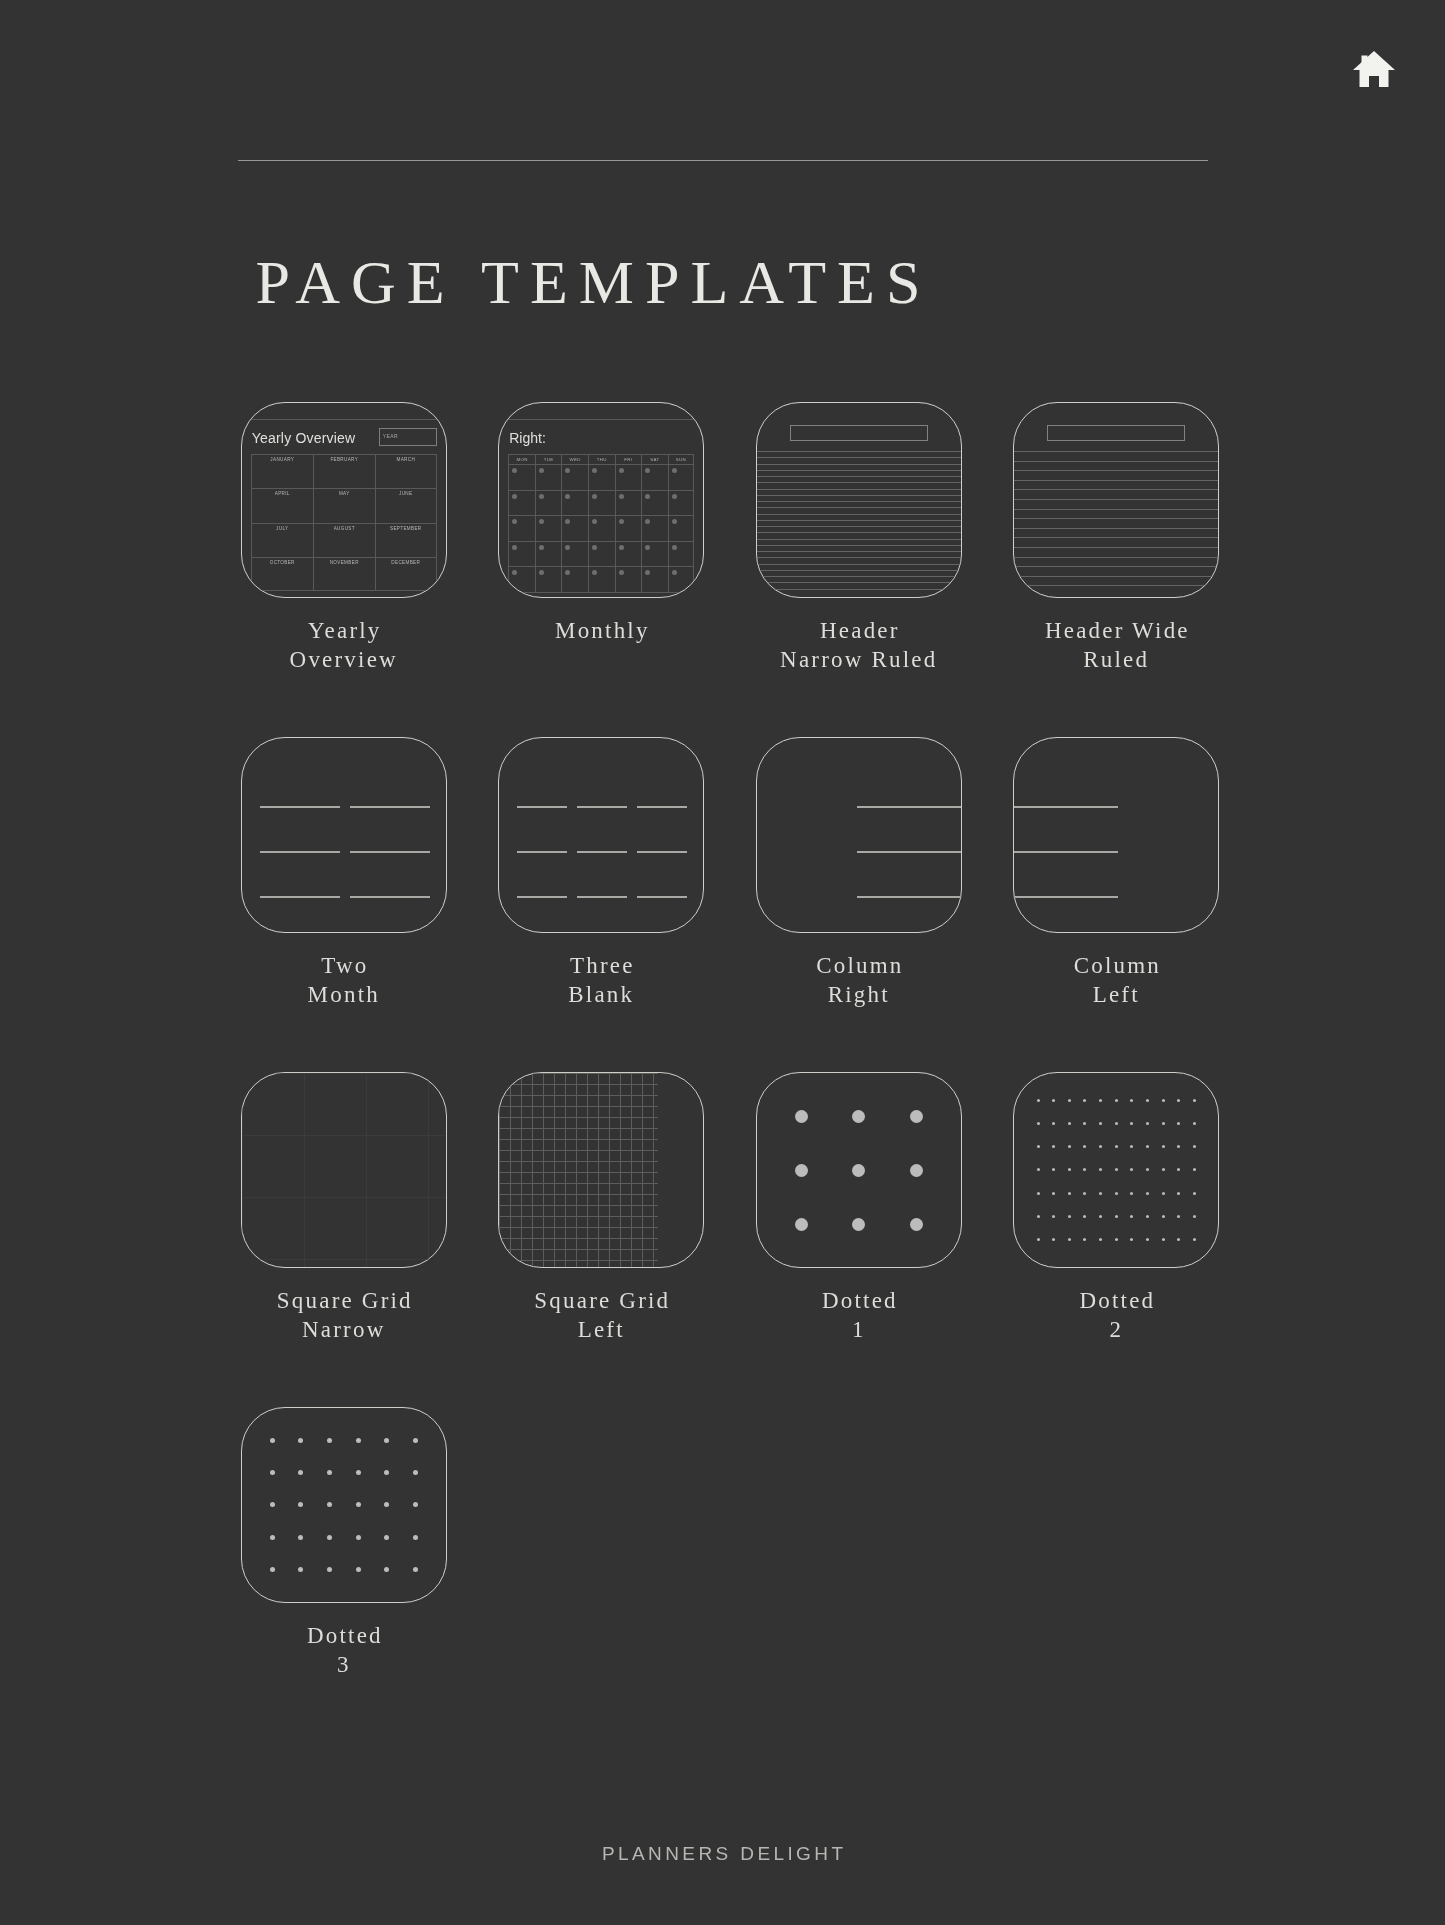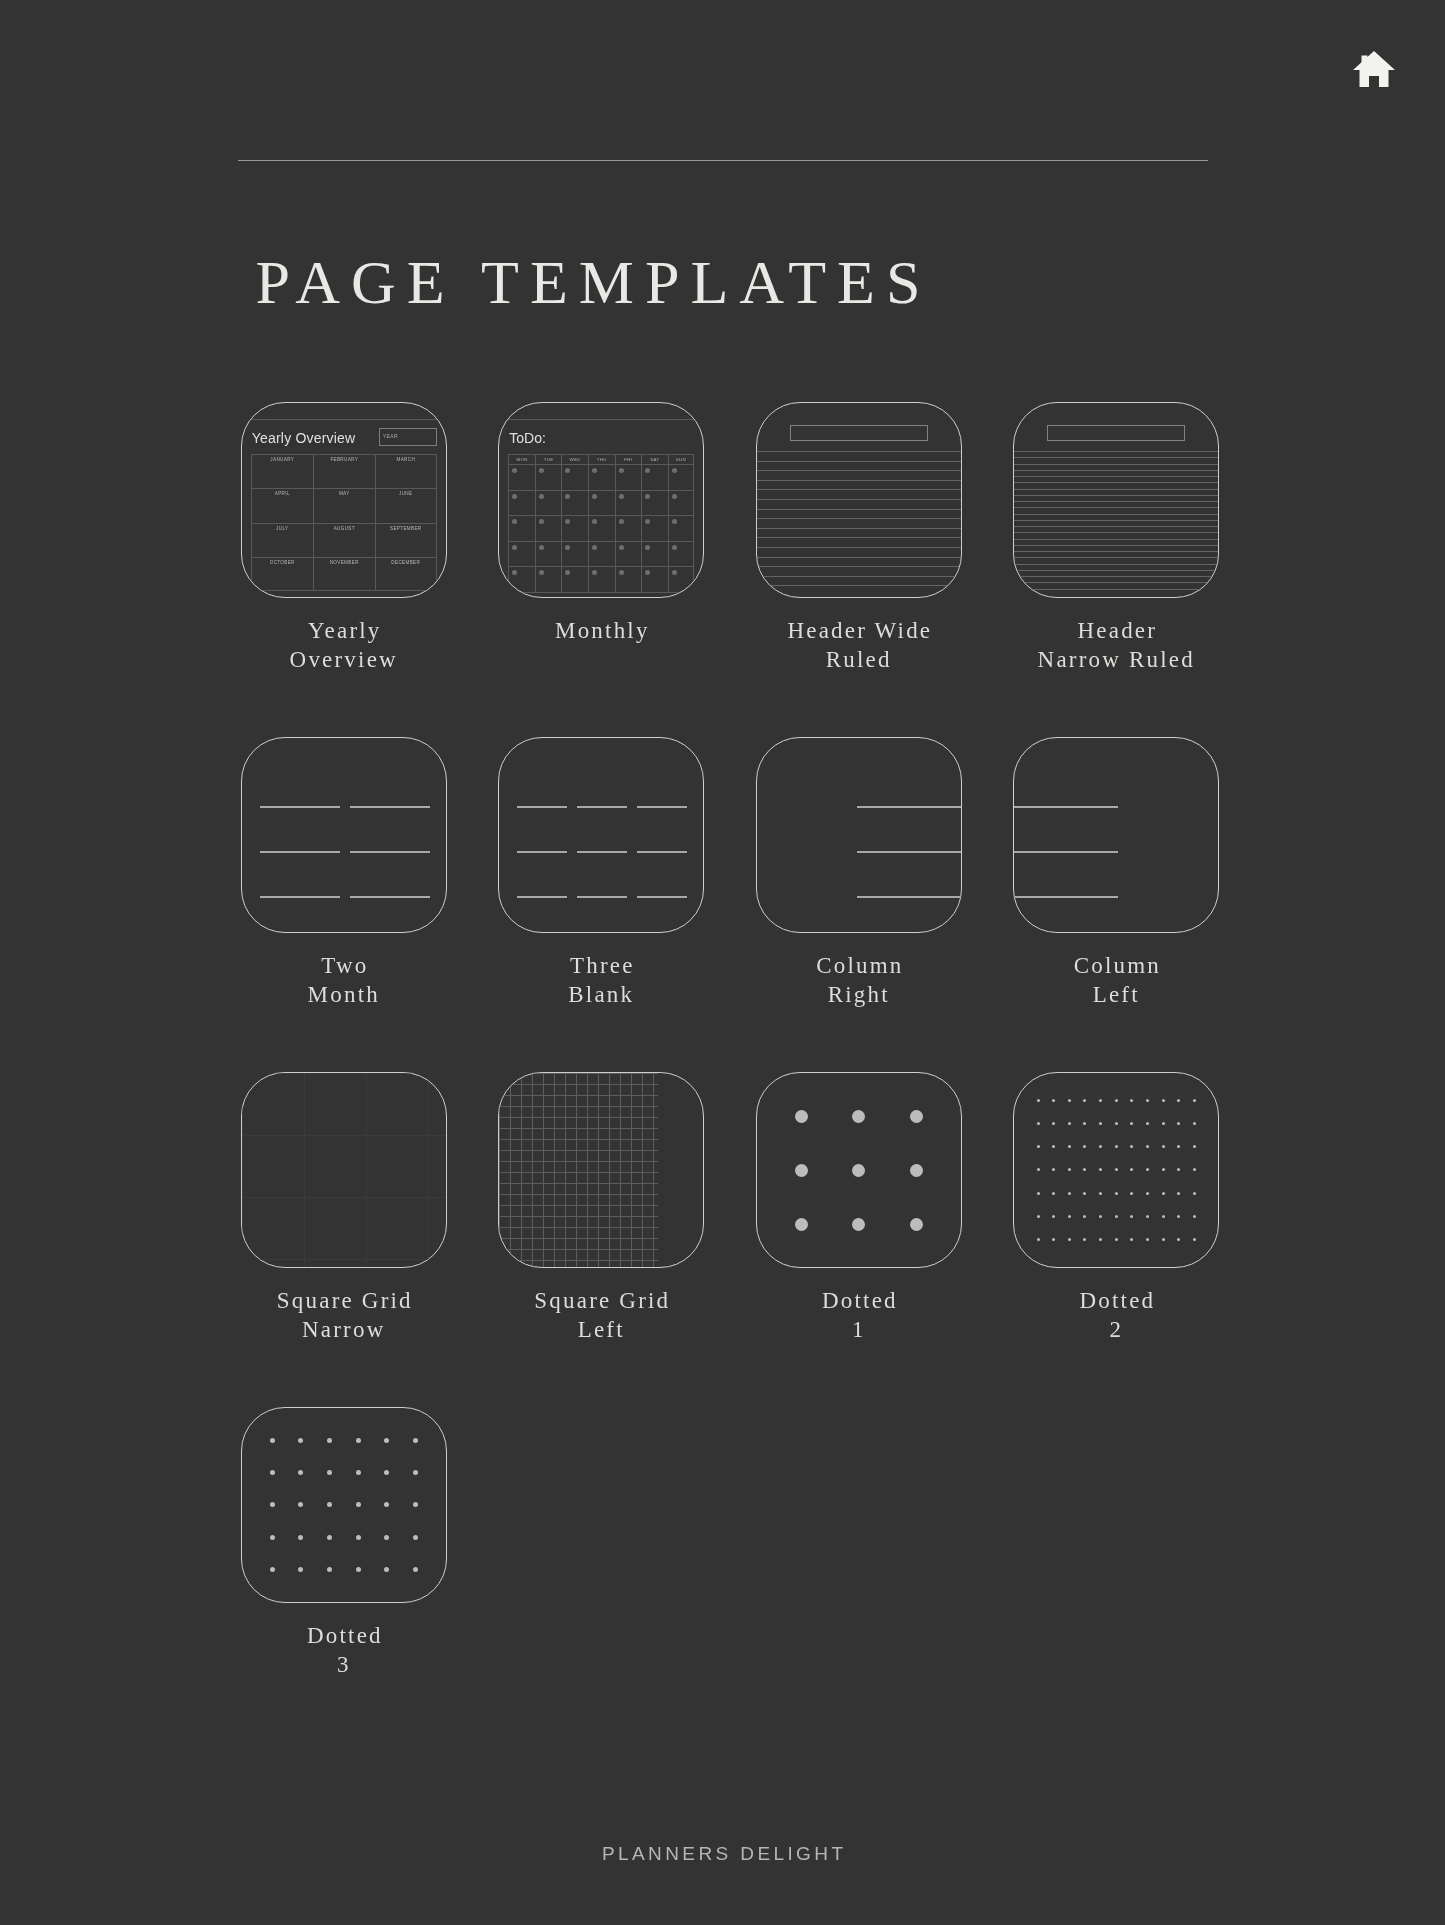--- a/index.html
+++ b/index.html
@@ -250,21 +250,21 @@
               <span>DECEMBER</span>
             </div>
           </div>
         </div>
         <div class="thumb-label">Yearly
 Overview</div>
       </div>
       <div class="cell">
         <div class="thumb">
           <div class="hline" style="left: 0px; right: 0px; top: 16px; background: rgb(89, 89, 90);"></div>
-          <div class="mo-title">ToDo:</div>
+          <div class="mo-title">Right:</div>
           <div class="mo-table">
             <div class="mo-head">
               <div>MON</div>
               <div>TUE</div>
               <div>WED</div>
               <div>THU</div>
               <div>FRI</div>
               <div>SAT</div>
               <div>SUN</div>
             </div>
@@ -301,42 +301,20 @@
               <div></div>
               <div></div>
               <div></div>
               <div></div>
               <div></div>
               <div></div>
             </div>
           </div>
         </div>
         <div class="thumb-label">Monthly</div>
-      </div>
-      <div class="cell">
-        <div class="thumb">
-          <div class="hdr-box"></div>
-          <div class="hline" style="left: 0px; right: 0px; width: auto; top: 48px; background: rgb(100, 100, 99);"></div>
-          <div class="hline" style="left: 0px; right: 0px; width: auto; top: 57.6px; background: rgb(100, 100, 99);"></div>
-          <div class="hline" style="left: 0px; right: 0px; width: auto; top: 67.2px; background: rgb(100, 100, 99);"></div>
-          <div class="hline" style="left: 0px; right: 0px; width: auto; top: 76.8px; background: rgb(100, 100, 99);"></div>
-          <div class="hline" style="left: 0px; right: 0px; width: auto; top: 86.4px; background: rgb(100, 100, 99);"></div>
-          <div class="hline" style="left: 0px; right: 0px; width: auto; top: 96px; background: rgb(100, 100, 99);"></div>
-          <div class="hline" style="left: 0px; right: 0px; width: auto; top: 105.6px; background: rgb(100, 100, 99);"></div>
-          <div class="hline" style="left: 0px; right: 0px; width: auto; top: 115.2px; background: rgb(100, 100, 99);"></div>
-          <div class="hline" style="left: 0px; right: 0px; width: auto; top: 124.8px; background: rgb(100, 100, 99);"></div>
-          <div class="hline" style="left: 0px; right: 0px; width: auto; top: 134.4px; background: rgb(100, 100, 99);"></div>
-          <div class="hline" style="left: 0px; right: 0px; width: auto; top: 144px; background: rgb(100, 100, 99);"></div>
-          <div class="hline" style="left: 0px; right: 0px; width: auto; top: 153.6px; background: rgb(100, 100, 99);"></div>
-          <div class="hline" style="left: 0px; right: 0px; width: auto; top: 163.2px; background: rgb(100, 100, 99);"></div>
-          <div class="hline" style="left: 0px; right: 0px; width: auto; top: 172.8px; background: rgb(100, 100, 99);"></div>
-          <div class="hline" style="left: 0px; right: 0px; width: auto; top: 182.4px; background: rgb(100, 100, 99);"></div>
-        </div>
-        <div class="thumb-label">Header Wide
-Ruled</div>
       </div>
       <div class="cell">
         <div class="thumb">
           <div class="hdr-box"></div>
           <div class="hline" style="left: 0px; right: 0px; width: auto; top: 48px; background: rgb(100, 100, 99);"></div>
           <div class="hline" style="left: 0px; right: 0px; width: auto; top: 54.2609px; background: rgb(100, 100, 99);"></div>
           <div class="hline" style="left: 0px; right: 0px; width: auto; top: 60.5217px; background: rgb(100, 100, 99);"></div>
           <div class="hline" style="left: 0px; right: 0px; width: auto; top: 66.7826px; background: rgb(100, 100, 99);"></div>
           <div class="hline" style="left: 0px; right: 0px; width: auto; top: 73.0435px; background: rgb(100, 100, 99);"></div>
           <div class="hline" style="left: 0px; right: 0px; width: auto; top: 79.3043px; background: rgb(100, 100, 99);"></div>
@@ -356,20 +334,42 @@
           <div class="hline" style="left: 0px; right: 0px; width: auto; top: 166.957px; background: rgb(100, 100, 99);"></div>
           <div class="hline" style="left: 0px; right: 0px; width: auto; top: 173.217px; background: rgb(100, 100, 99);"></div>
           <div class="hline" style="left: 0px; right: 0px; width: auto; top: 179.478px; background: rgb(100, 100, 99);"></div>
           <div class="hline" style="left: 0px; right: 0px; width: auto; top: 185.739px; background: rgb(100, 100, 99);"></div>
         </div>
         <div class="thumb-label">Header
 Narrow Ruled</div>
       </div>
       <div class="cell">
         <div class="thumb">
+          <div class="hdr-box"></div>
+          <div class="hline" style="left: 0px; right: 0px; width: auto; top: 48px; background: rgb(100, 100, 99);"></div>
+          <div class="hline" style="left: 0px; right: 0px; width: auto; top: 57.6px; background: rgb(100, 100, 99);"></div>
+          <div class="hline" style="left: 0px; right: 0px; width: auto; top: 67.2px; background: rgb(100, 100, 99);"></div>
+          <div class="hline" style="left: 0px; right: 0px; width: auto; top: 76.8px; background: rgb(100, 100, 99);"></div>
+          <div class="hline" style="left: 0px; right: 0px; width: auto; top: 86.4px; background: rgb(100, 100, 99);"></div>
+          <div class="hline" style="left: 0px; right: 0px; width: auto; top: 96px; background: rgb(100, 100, 99);"></div>
+          <div class="hline" style="left: 0px; right: 0px; width: auto; top: 105.6px; background: rgb(100, 100, 99);"></div>
+          <div class="hline" style="left: 0px; right: 0px; width: auto; top: 115.2px; background: rgb(100, 100, 99);"></div>
+          <div class="hline" style="left: 0px; right: 0px; width: auto; top: 124.8px; background: rgb(100, 100, 99);"></div>
+          <div class="hline" style="left: 0px; right: 0px; width: auto; top: 134.4px; background: rgb(100, 100, 99);"></div>
+          <div class="hline" style="left: 0px; right: 0px; width: auto; top: 144px; background: rgb(100, 100, 99);"></div>
+          <div class="hline" style="left: 0px; right: 0px; width: auto; top: 153.6px; background: rgb(100, 100, 99);"></div>
+          <div class="hline" style="left: 0px; right: 0px; width: auto; top: 163.2px; background: rgb(100, 100, 99);"></div>
+          <div class="hline" style="left: 0px; right: 0px; width: auto; top: 172.8px; background: rgb(100, 100, 99);"></div>
+          <div class="hline" style="left: 0px; right: 0px; width: auto; top: 182.4px; background: rgb(100, 100, 99);"></div>
+        </div>
+        <div class="thumb-label">Header Wide
+Ruled</div>
+      </div>
+      <div class="cell">
+        <div class="thumb">
           <div class="hline" style="left: 18px; width: 80px; top: 68px; background: rgb(168, 168, 165); height: 1.5px;"></div>
           <div class="hline" style="left: 108px; width: 80px; top: 68px; background: rgb(168, 168, 165); height: 1.5px;"></div>
           <div class="hline" style="left: 18px; width: 80px; top: 113px; background: rgb(168, 168, 165); height: 1.5px;"></div>
           <div class="hline" style="left: 108px; width: 80px; top: 113px; background: rgb(168, 168, 165); height: 1.5px;"></div>
           <div class="hline" style="left: 18px; width: 80px; top: 158px; background: rgb(168, 168, 165); height: 1.5px;"></div>
           <div class="hline" style="left: 108px; width: 80px; top: 158px; background: rgb(168, 168, 165); height: 1.5px;"></div>
         </div>
         <div class="thumb-label">Two
 Month</div>
       </div>

